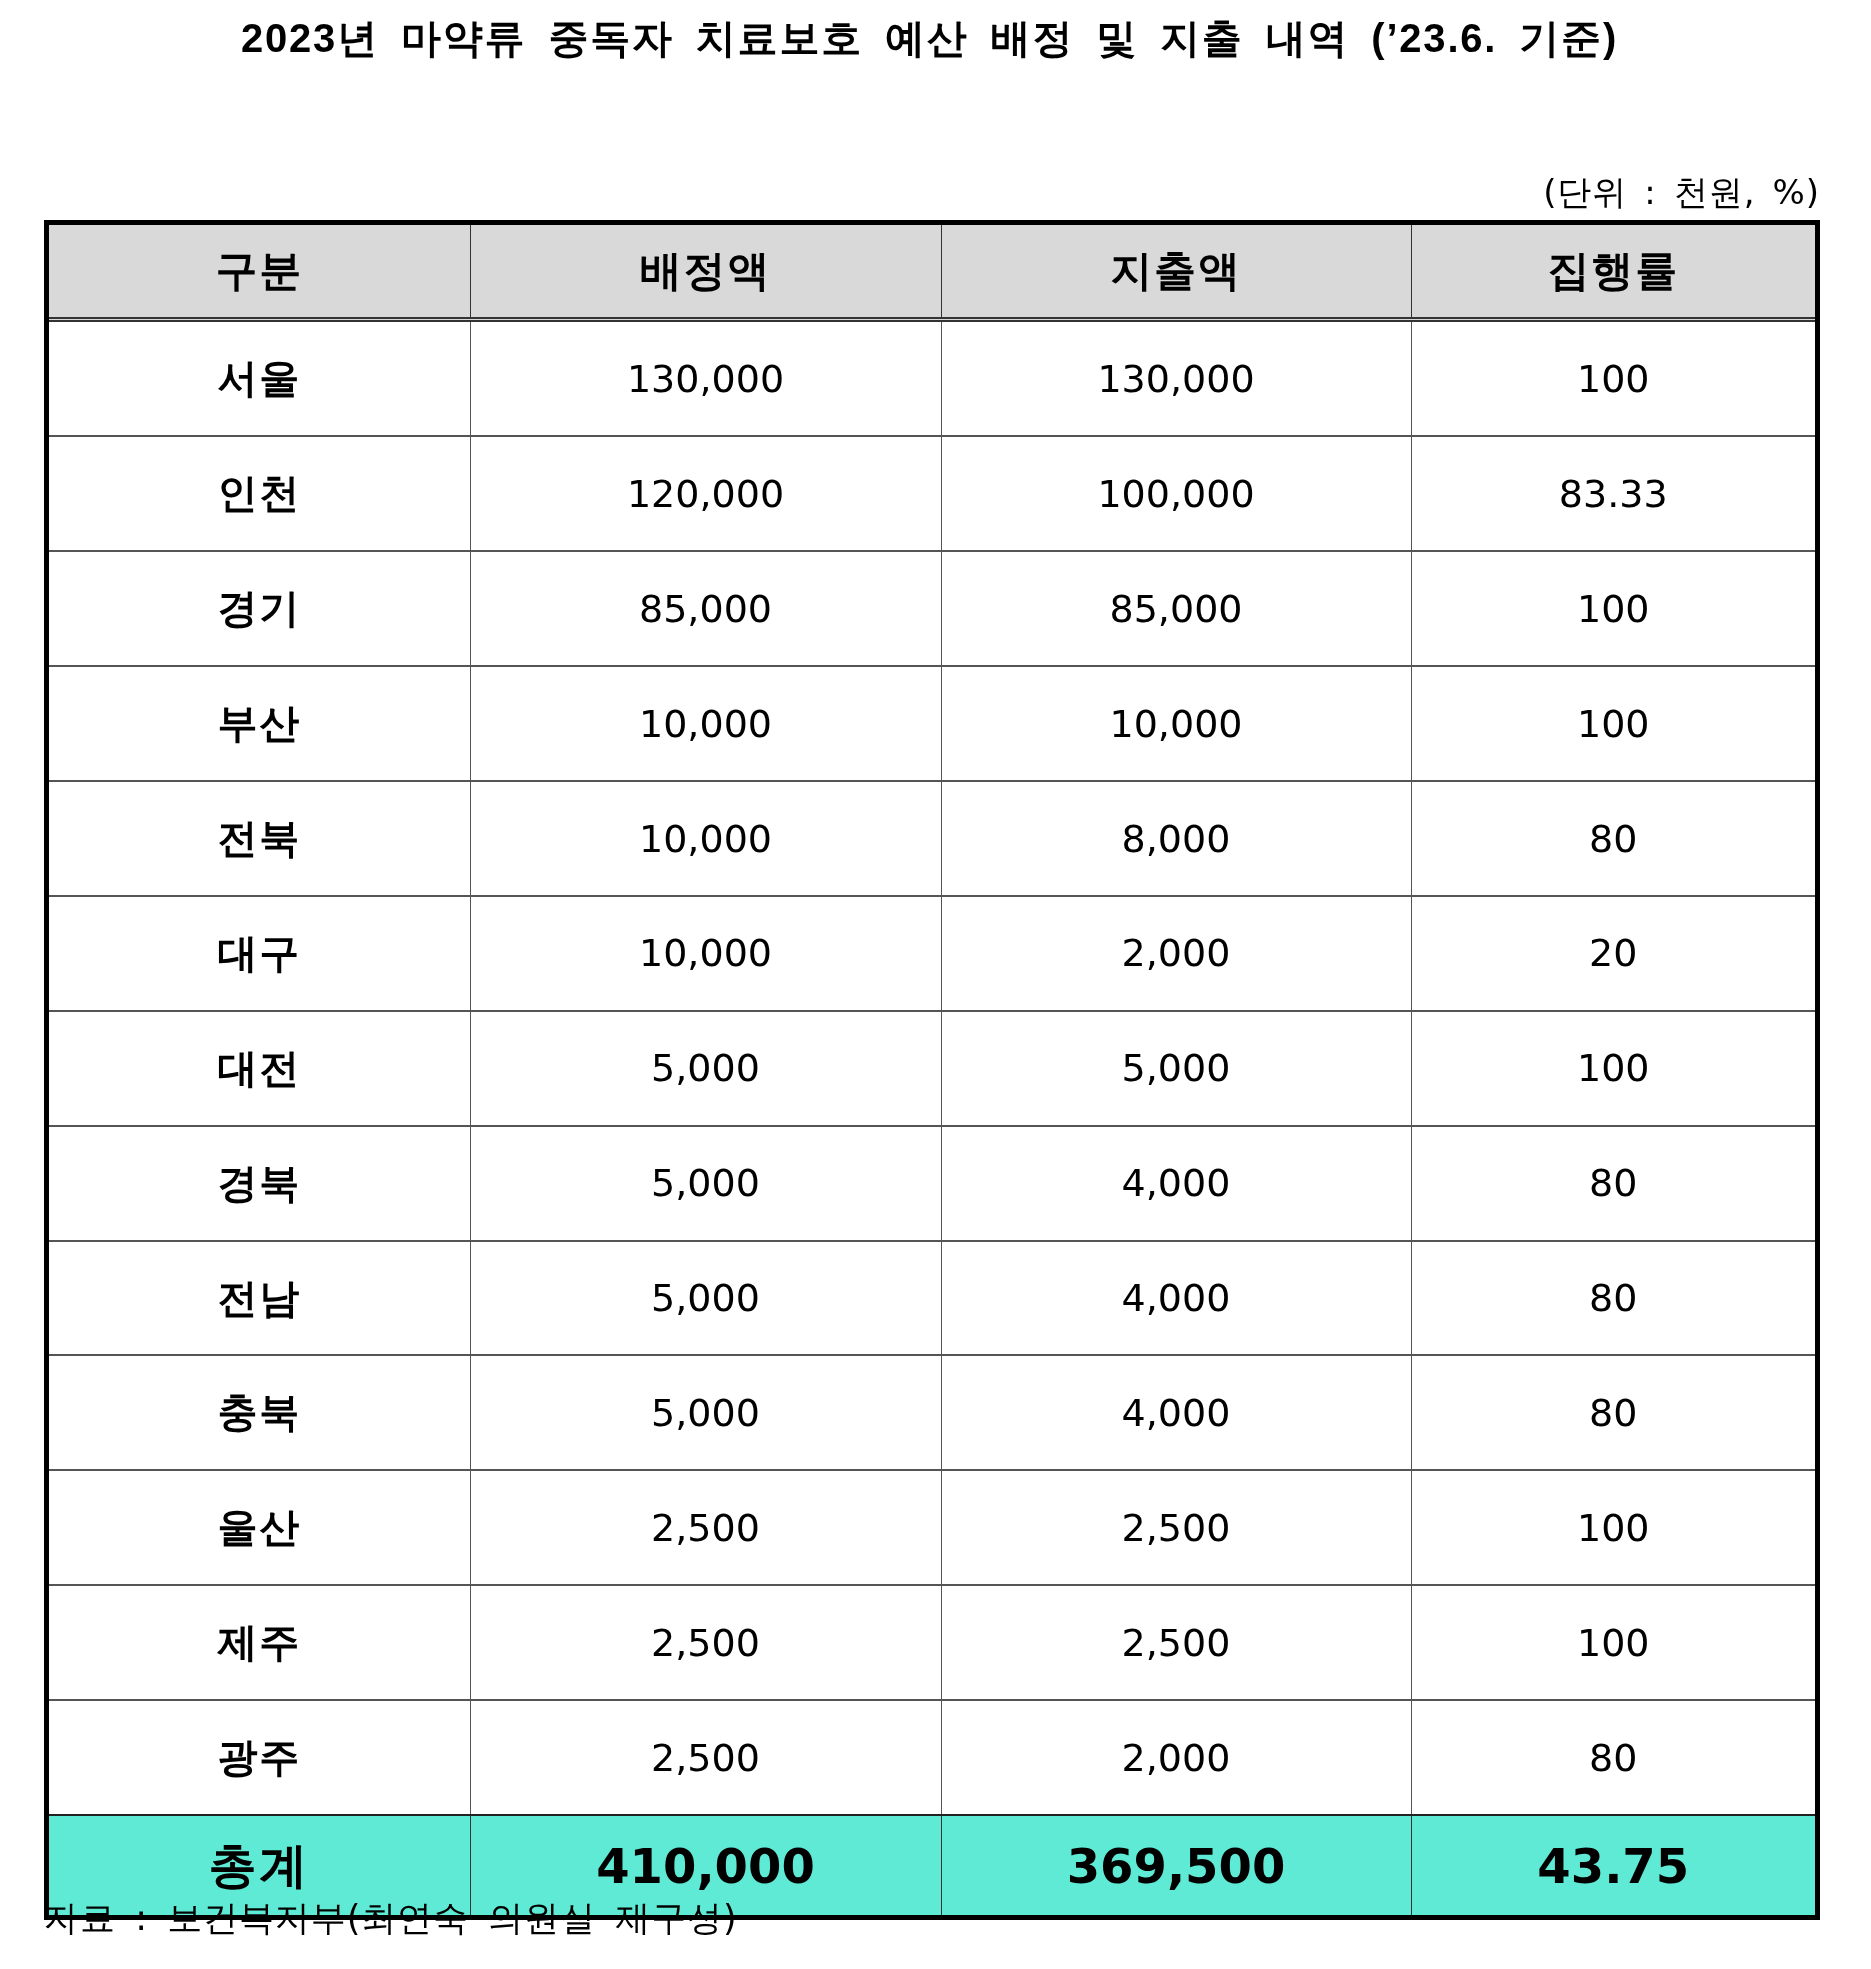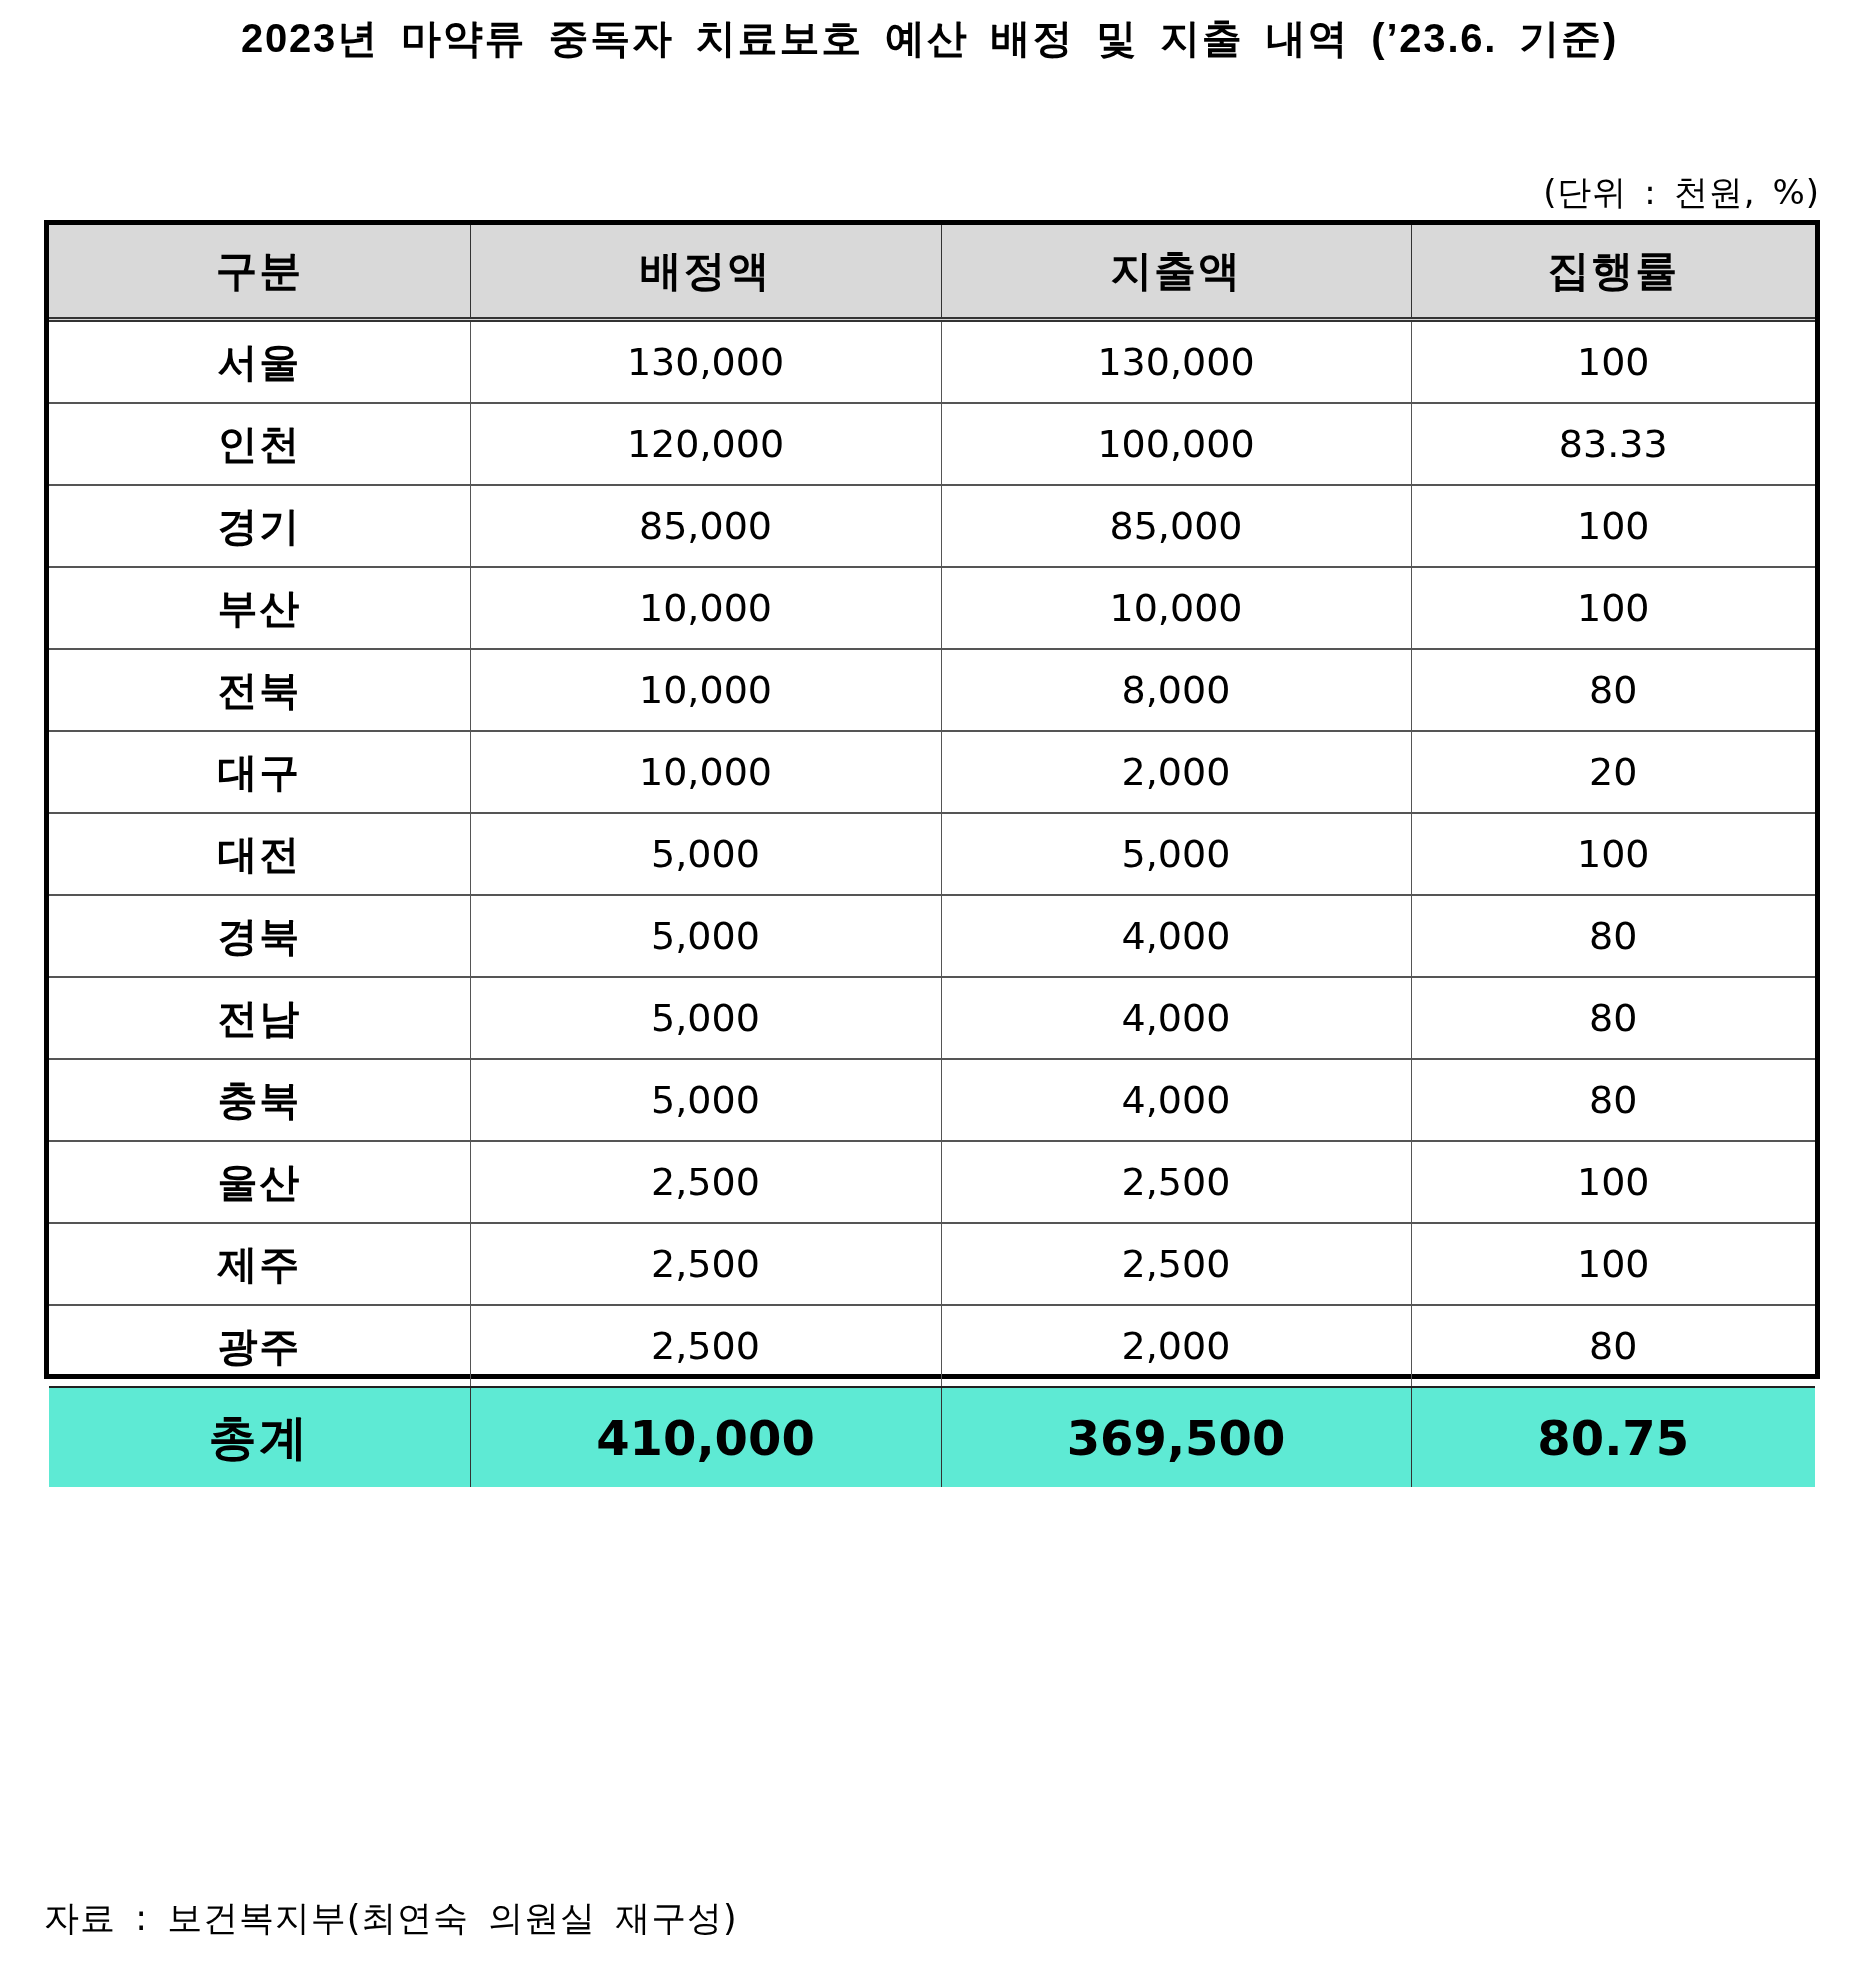--- a/index.html
+++ b/index.html
@@ -37,21 +37,21 @@
     line-height: 46px;
     white-space: nowrap;
     letter-spacing: 0.9px;
     word-spacing: 5.5px;
   }
   .table-wrap {
     position: absolute;
     left: 44px;
     top: 220px;
     width: 1776px;
-    height: 1159px;
+    height: 1700px;
     box-sizing: border-box;
     border: 5.5px solid #000000;
     background: #ffffff;
   }
   table {
     border-collapse: collapse;
     width: 100%;
     height: 100%;
     table-layout: fixed;
   }
@@ -212,20 +212,20 @@
           <td>2,500</td>
           <td>2,000</td>
           <td>80</td>
         </tr>
     </tbody>
     <tfoot>
       <tr>
         <td>총계</td>
         <td>410,000</td>
         <td>369,500</td>
-        <td>80.75</td>
+        <td>43.75</td>
       </tr>
     </tfoot>
   </table>
 </div>
 
 <div class="source">자료 : 보건복지부(최연숙  의원실  재구성)</div>
 
 
 </body></html>

